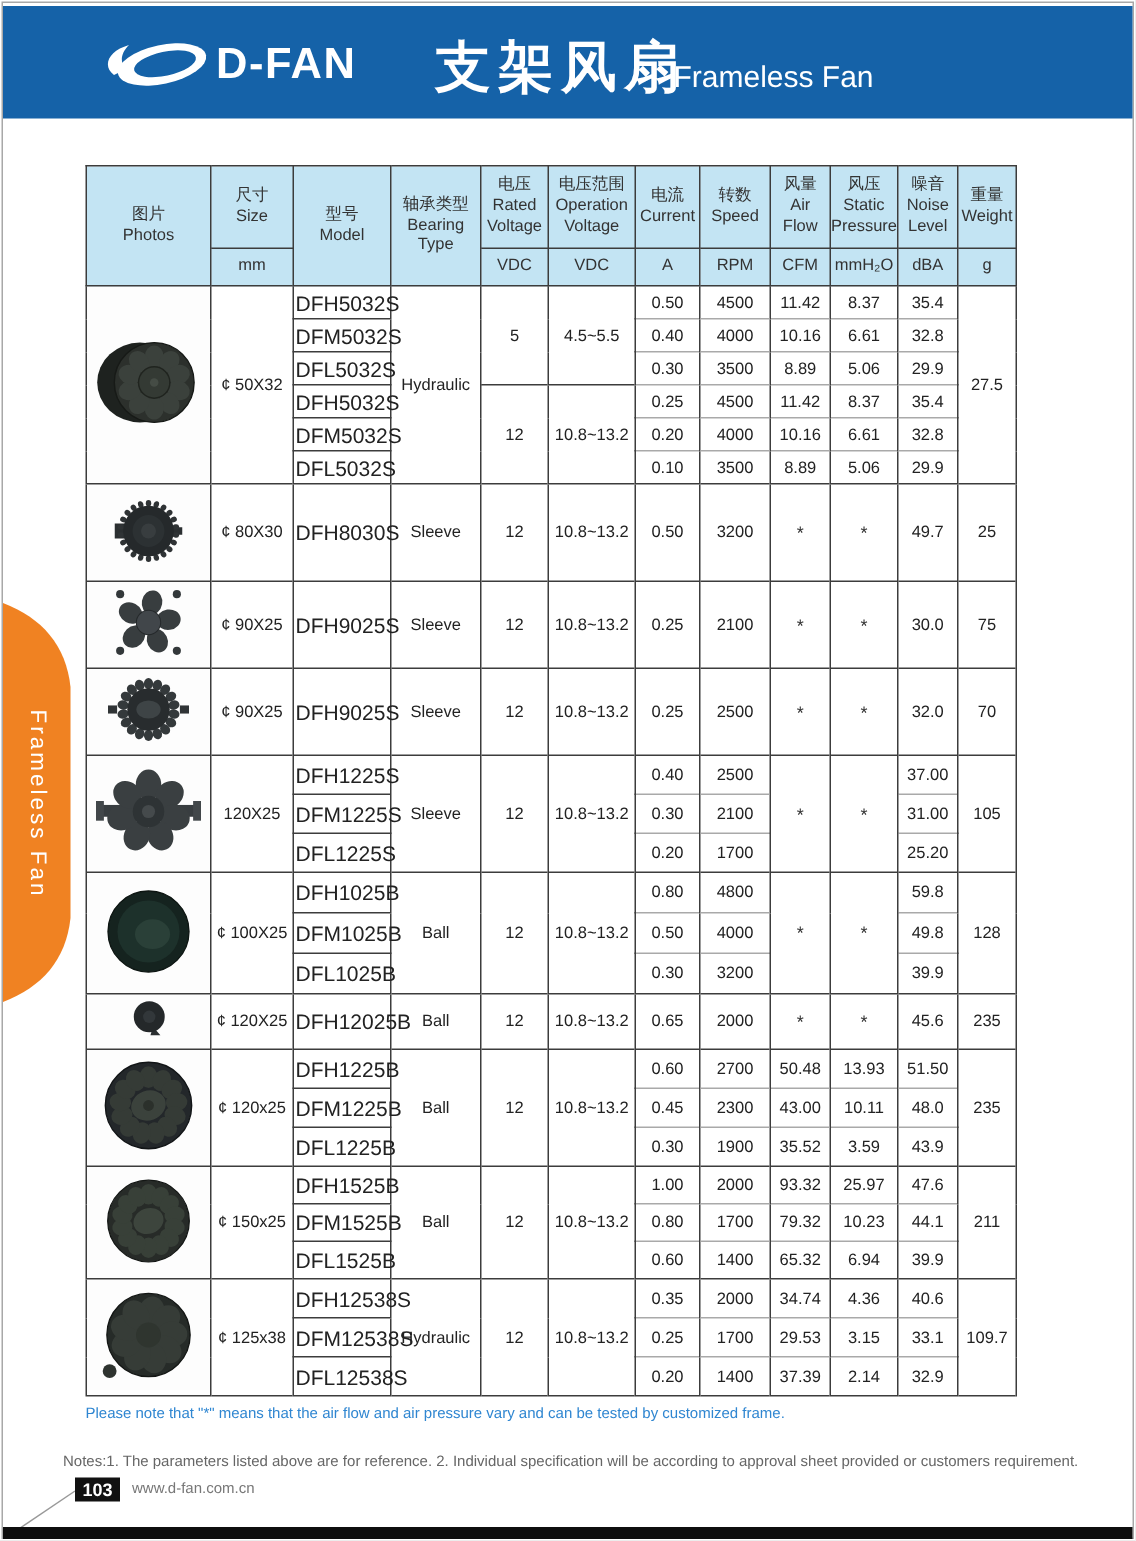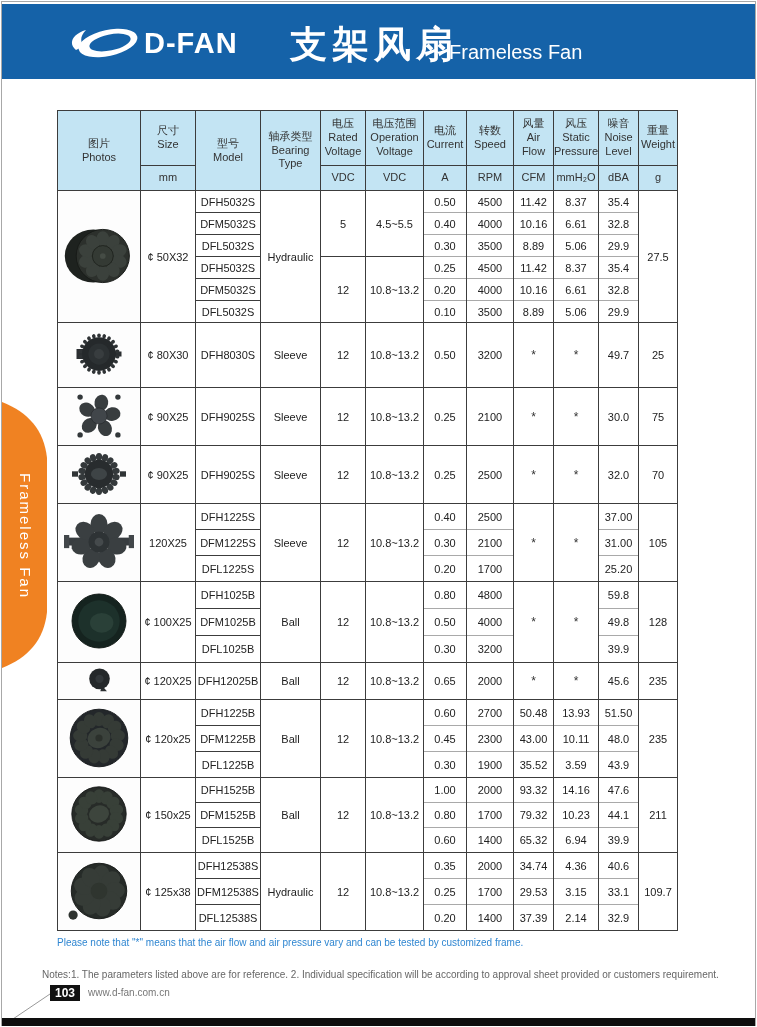--- a/index.html
+++ b/index.html
@@ -22,21 +22,21 @@
 
   
   table.spec{position:absolute;left:57px;top:110px;width:620px;border-collapse:collapse;
      table-layout:fixed;border:1px solid #3c3c3c;}
   table.spec th{background:var(--hdr,#c3e4f3);border:1px solid #3c3c3c;font-weight:normal;
      font-size:11px;color:#333;line-height:1.25;padding:1px 0;text-align:center;}
   table.spec td{border-left:1px solid #3c3c3c;border-right:1px solid #3c3c3c;
      border-top:1px solid #3c3c3c;text-align:center;font-size:11px;color:#222;padding:0 1px;
      background:#fff;}
   table.spec td.soft{border-top:1px solid #a9a9a9;}
-  table.spec td.model{font-size:11px;}
+  table.spec td.model{font-size:14px;}
   table.spec td.photo{background:#fdfdfd;}
   table.spec td .star{font-size:12px;color:#333;}
 
   
   .note-blue{position:absolute;left:57px;top:937px;font-size:10px;color:var(--noteblue,#2f86d1);white-space:nowrap;}
   .note-gray{position:absolute;left:42px;top:969px;font-size:10px;color:#666;white-space:nowrap;}
   .pageno{position:absolute;left:50px;top:985px;width:30px;height:16px;background:#111;color:#fff;
      font-size:12px;font-weight:bold;display:flex;align-items:center;justify-content:center;}
   .site{position:absolute;left:88px;top:987px;font-size:10px;color:#777;}
   .corner-line{position:absolute;left:0;top:980px;}
@@ -438,21 +438,21 @@
               <ellipse cx="40" cy="40" rx="12" ry="10" fill="#3d453d" transform="rotate(-20 40 40)"></ellipse>
             </svg></td>
           <td rowspan="3">¢ 150x25</td>
           <td class="model">DFH1525B</td>
           <td rowspan="3">Ball</td>
           <td rowspan="3">12</td>
           <td rowspan="3">10.8~13.2</td>
           <td class="">1.00</td>
           <td class="">2000</td>
           <td class="">93.32</td>
-          <td class="">14.16</td>
+          <td class="">25.97</td>
           <td class="">47.6</td>
           <td rowspan="3">211</td>
         </tr>
         <tr style="height:25px">
           <td class="model">DFM1525B</td>
           <td class=" soft">0.80</td>
           <td class=" soft">1700</td>
           <td class=" soft">79.32</td>
           <td class=" soft">10.23</td>
           <td class=" soft">44.1</td>

